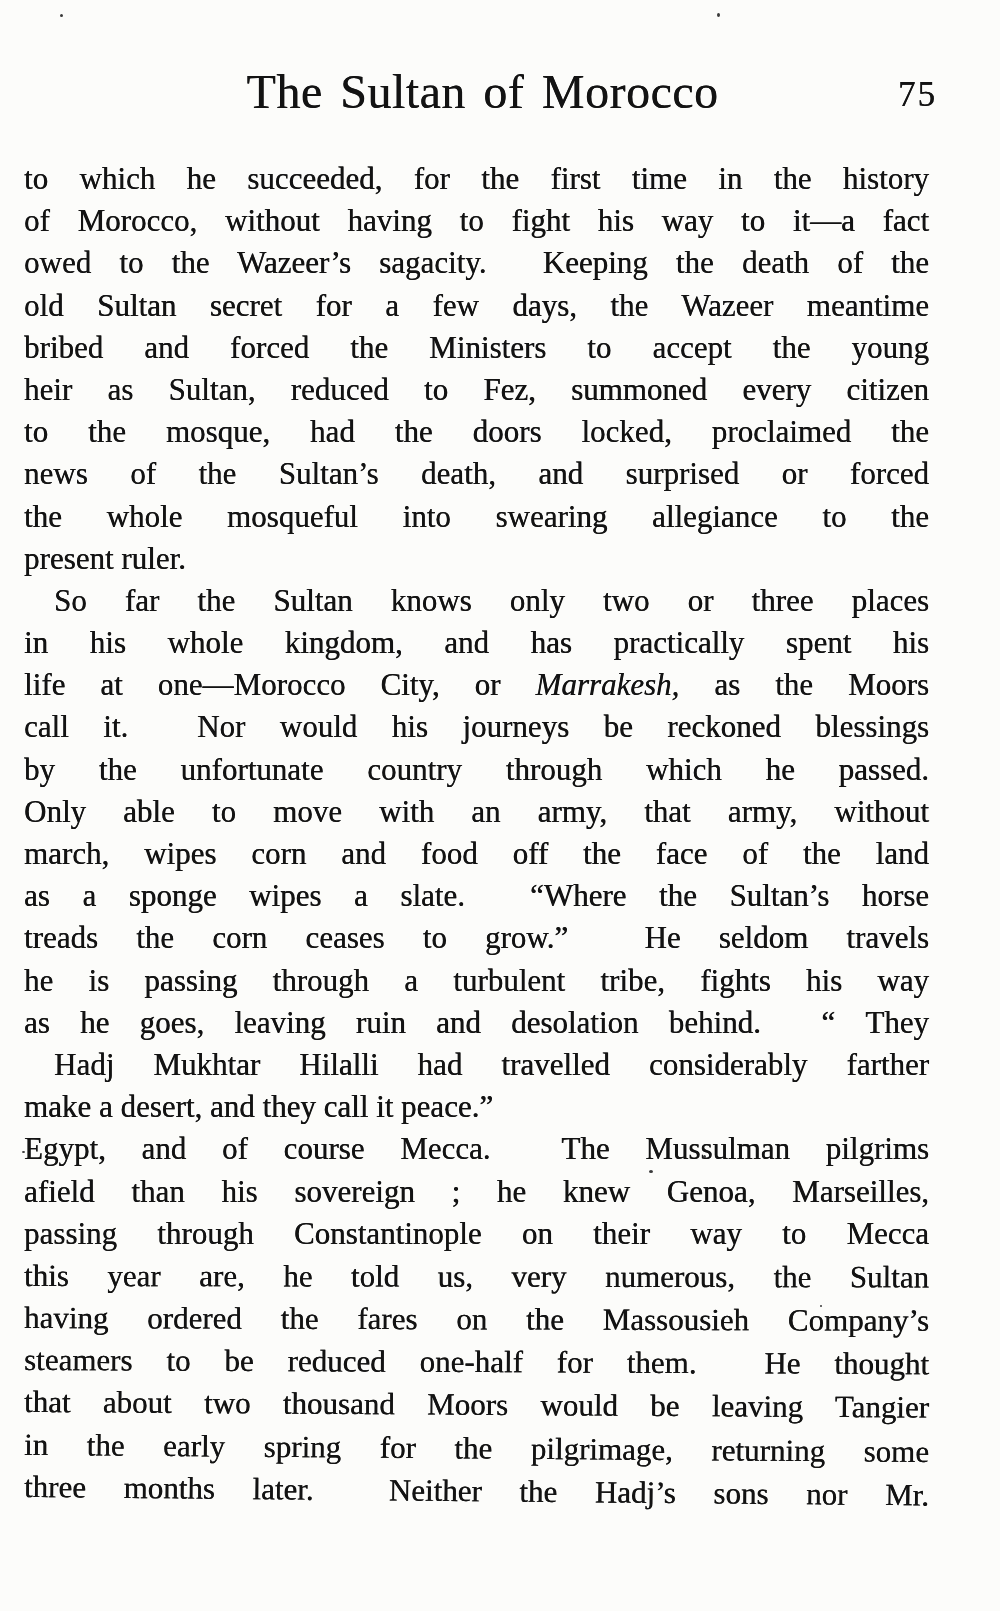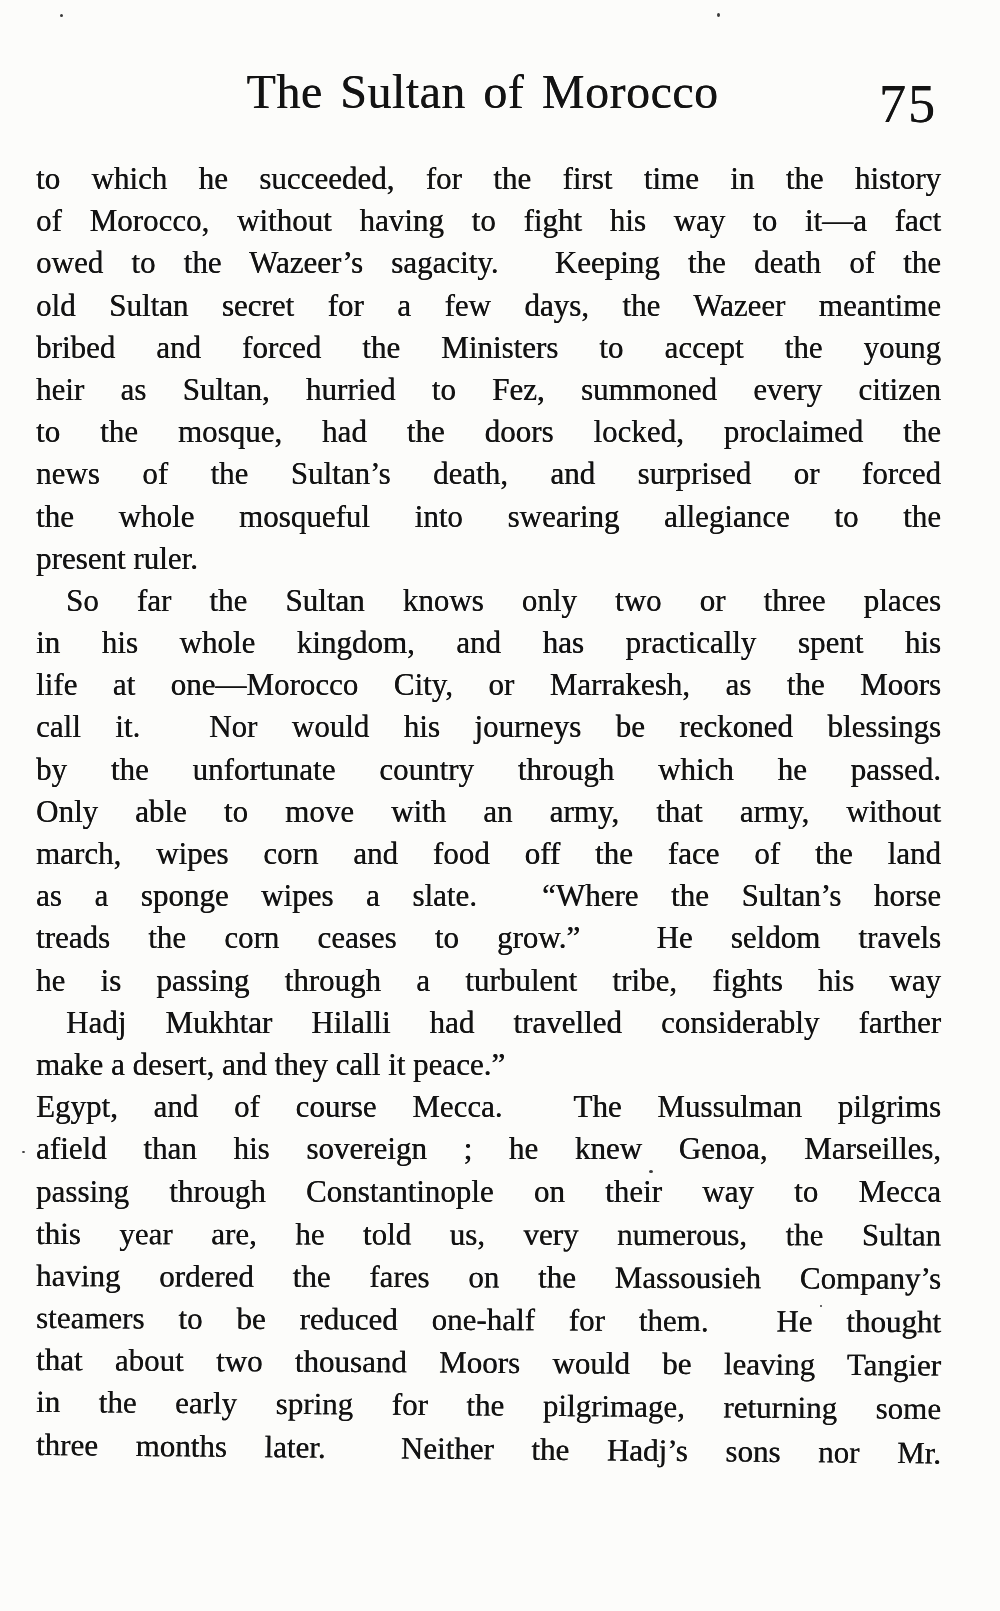--- a/index.html
+++ b/index.html
@@ -15,32 +15,32 @@
     text-shadow:0.35px 0 0 currentColor;
   }
   .header { position:absolute; left:30px; top:0; width:905px; height:145px; }
   .title {
     position:absolute; top:68px; left:50%; transform:translateX(-50%);
     font-size:48px; line-height:1; white-space:nowrap; word-spacing:5px;
     letter-spacing:0.5px;
   }
   .pagenum {
     position:absolute; top:77px; right:-2px;
-    font-size:54px; line-height:1; letter-spacing:2px;
+    font-size:35px; line-height:1; letter-spacing:2px;
   }
-  .textblock { position:absolute; left:36px; top:158px; width:905px; }
+  .textblock { position:absolute; left:24px; top:158px; width:905px; }
   .line {
     height:42.2px; line-height:42.2px; font-size:31px;
     text-align:justify; text-align-last:justify;
     transform-origin:0 50%;
     white-space:normal;
   }
   .line.last { text-align:center; text-align-last:left; }
   .line.ind { text-indent:30px;font-family:Liberation Serif, serif; }
-  .it { }
+  .it { font-style:italic; }
   .speck { position:absolute; background:#3a3a3a; border-radius:50%; }
   .s1 { left:60px;  top:14px;   width:3px; height:3px; }
   .s2 { left:717px; top:13px;   width:3px; height:4px; }
   .s3 { left:703px; top:1155px; width:3px; height:3px; }
   .s4 { left:649px; top:1170px; width:4px; height:3px; }
   .s5 { left:22px;  top:1151px; width:3px; height:2px; }
   .s6 { left:820px; top:1305px; width:2px; height:2px; }
 </style>
 </head>
 <body>
@@ -50,35 +50,36 @@
     <div class="title">The Sultan of Morocco</div>
     <div class="pagenum">75</div>
   </div>
 
   <div class="textblock">
       <div class="line"><span>to which he succeeded, for the first time in the history</span></div>
       <div class="line"><span>of Morocco, without having to fight his way to it—a fact</span></div>
       <div class="line"><span>owed to the Wazeer’s sagacity.&nbsp; Keeping the death of the</span></div>
       <div class="line"><span>old Sultan secret for a few days, the Wazeer meantime</span></div>
       <div class="line"><span>bribed and forced the Ministers to accept the young</span></div>
-      <div class="line"><span>heir as Sultan, hurried to Fez, summoned every citizen</span></div>
+      <div class="line"><span>heir as Sultan, reduced to Fez, summoned every citizen</span></div>
       <div class="line"><span>to the mosque, had the doors locked, proclaimed the</span></div>
       <div class="line"><span>news of the Sultan’s death, and surprised or forced</span></div>
       <div class="line"><span>the whole mosqueful into swearing allegiance to the</span></div>
       <div class="line last"><span>present ruler.</span></div>
       <div class="line ind"><span>So far the Sultan knows only two or three places</span></div>
       <div class="line"><span>in his whole kingdom, and has practically spent his</span></div>
       <div class="line"><span>life at one—Morocco City, or </span><span class="it">Marrakesh,</span><span> as the Moors</span></div>
       <div class="line"><span>call it.&nbsp; Nor would his journeys be reckoned blessings</span></div>
       <div class="line"><span>by the unfortunate country through which he passed.</span></div>
       <div class="line"><span>Only able to move with an army, that army, without</span></div>
       <div class="line"><span>march, wipes corn and food off the face of the land</span></div>
       <div class="line"><span>as a sponge wipes a slate.&nbsp; “Where the Sultan’s horse</span></div>
       <div class="line"><span>treads the corn ceases to grow.”&nbsp; He seldom travels</span></div>
       <div class="line"><span>he is passing through a turbulent tribe, fights his way</span></div>
+      <div class="line"><span>as he goes, leaving ruin and desolation behind.&nbsp; “&nbsp;They</span></div>
       <div class="line ind"><span>Hadj Mukhtar Hilalli had travelled considerably farther</span></div>
       <div class="line last"><span>make a desert, and they call it peace.”</span></div>
       <div class="line"><span>Egypt, and of course Mecca.&nbsp; The Mussulman pilgrims</span></div>
       <div class="line"><span>afield than his sovereign&nbsp;; he knew Genoa, Marseilles,</span></div>
       <div class="line"><span>passing through Constantinople on their way to Mecca</span></div>
       <div class="line" style="transform: rotate(0.09deg);"><span>this year are, he told us, very numerous, the Sultan</span></div>
       <div class="line" style="transform: rotate(0.18deg);"><span>having ordered the fares on the Massousieh Company’s</span></div>
       <div class="line" style="transform: rotate(0.27deg);"><span>steamers to be reduced one-half for them.&nbsp; He thought</span></div>
       <div class="line" style="transform: rotate(0.36deg);"><span>that about two thousand Moors would be leaving Tangier</span></div>
       <div class="line" style="transform: rotate(0.45deg);"><span>in the early spring for the pilgrimage, returning some</span></div>

